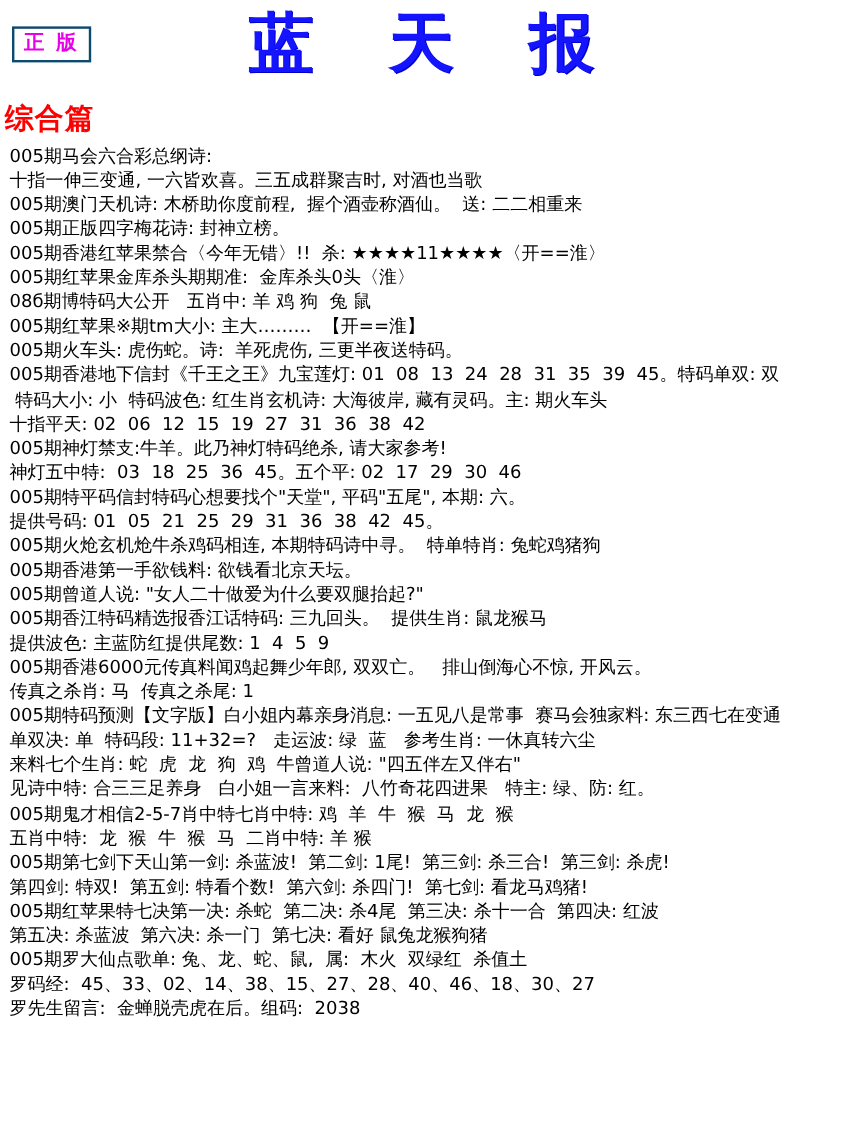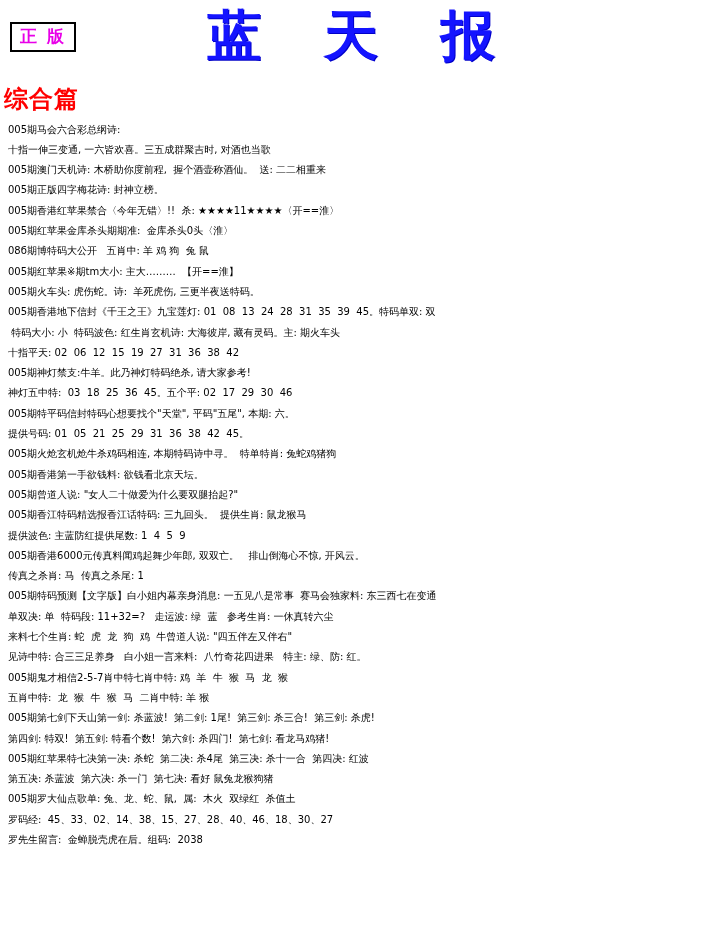--- a/index.html
+++ b/index.html
@@ -24,21 +24,21 @@
   }
   
   .header {
     position: relative;
     height: 86px;
   }
   .badge {
     position: absolute;
     left: 6px;
     top: 22px;
-    border: 2px solid #000000;
+    border: 2px solid #0c4a6e;
     color: #e800e8;
     font-size: 17px;
     font-weight: bold;
     padding: 4px 8px 5px 8px;
     letter-spacing: 2px;
     line-height: 1;
     font-family: "DejaVu Sans", sans-serif;
   }
   .masthead {
     position: absolute;
@@ -61,21 +61,21 @@
     font-weight: bold;
     letter-spacing: 1px;
     margin: 0 0 6px 0;
     line-height: 1.15;
   }
   
   .lines {
     margin: 0 4px;
   }
   .line {
-    font-size: 10px;
+    font-size: 15px;
     line-height: 20.3px;
     letter-spacing: 0px;
     white-space: pre-wrap;
     word-break: break-all;
     font-family: "DejaVu Sans", sans-serif;
   }
 </style>
 </head>
 <body>
 

